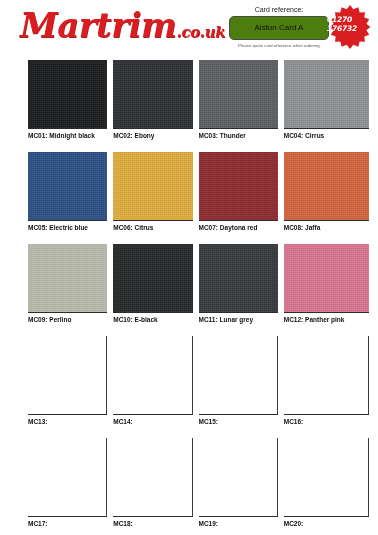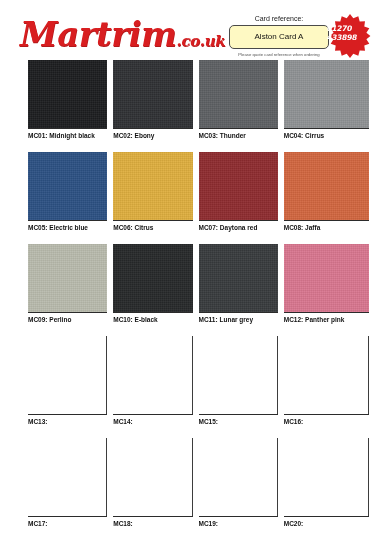--- a/index.html
+++ b/index.html
@@ -14,21 +14,20 @@
     font-family: "Liberation Sans", sans-serif;
     color: #1a1a1a;
     position: relative;
   }
 
   
   .header {
     position: relative;
     height: 58px;
     padding: 0;
-    margin-top: 9px;
   }
 
   .logo {
     position: absolute;
     left: 20px;
     top: 6px;
     font-family: "DejaVu Serif", serif;
     font-weight: bold;
     font-style: italic;
     font-size: 34px;
@@ -55,21 +54,21 @@
     line-height: 9px;
     color: #1a1a1a;
     margin-bottom: 2px;
   }
   .cardref-box {
     border: 1px solid #4a4a4a;
     border-radius: 5px;
     height: 22px;
     line-height: 22px;
     font-size: 8px;
-    background: #fef9c3;
+    background: #4d7c0f;
     color: #111111;
   }
   .cardref-note {
     font-size: 3.6px;
     line-height: 6px;
     color: #555555;
     margin-top: 2px;
     transform: scale(1.18);
     transform-origin: center top;
     white-space: nowrap;
@@ -164,21 +163,21 @@
     <div class="cardref-box">Alston Card A</div>
     <div class="cardref-note">Please quote card reference when ordering</div>
   </div>
 
   <div class="phone-badge">
     <svg width="46" height="46" viewBox="0 0 46 46" aria-hidden="true">
       <polygon points="23,1 26.3,5.2 31.3,3.3 32.7,8.5 38,8.3 37.3,13.6 42.3,15.2 39.4,19.7 43.4,23 39.4,26.3 42.3,30.8 37.3,32.4 38,37.7 32.7,37.5 31.3,42.7 26.3,40.8 23,45 19.7,40.8 14.7,42.7 13.3,37.5 8,37.7 8.7,32.4 3.7,30.8 6.6,26.3 2.6,23 6.6,19.7 3.7,15.2 8.7,13.6 8,8.3 13.3,8.5 14.7,3.3 19.7,5.2" fill="#d81e20"></polygon>
     </svg>
     <div class="phone-text">
       <div>01270</div>
-      <div>433898</div>
+      <div>376732</div>
     </div>
   </div>
 </div>
 
 <div class="grid">
 
   <div class="row">
     <div class="cell">
       <div class="chip filled" style="background-color: rgb(28, 29, 31);"></div>
       <div class="caption">

